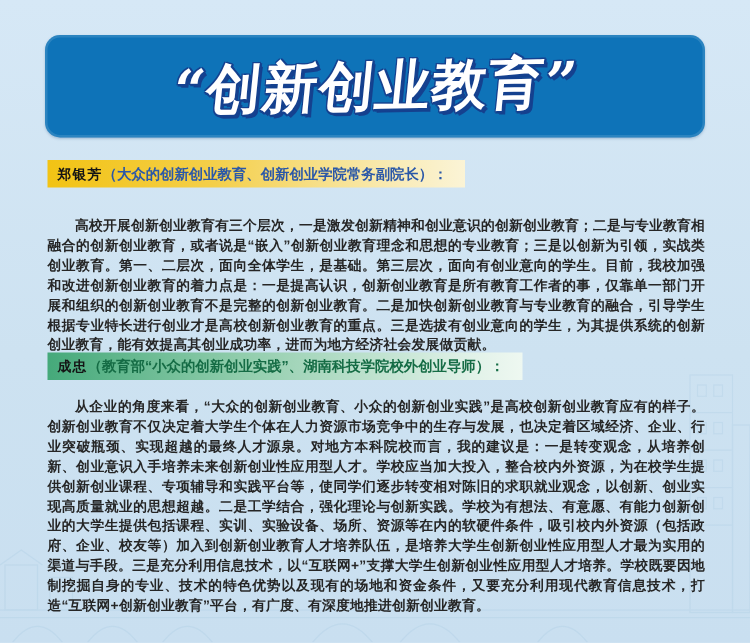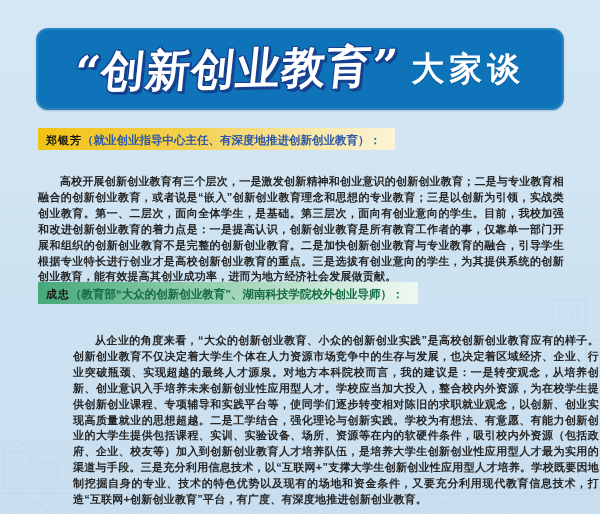--- a/index.html
+++ b/index.html
@@ -52,21 +52,21 @@
   .speaker-role{font-size:11.5px;font-weight:bold;}
   .role-blue{color:#2b58a8;}
   .role-green{color:#156c45;}
   
   .para{
     position:absolute;left:38px;width:526px;
     font-size:11px;line-height:15.9px;font-weight:700;color:#262626;
     text-align:justify;text-indent:2em;letter-spacing:.2px;
   }
   .para1{top:163px;}
-  .para2{top:322px;margin-left:35px;}
+  .para2{top:308px;}
 </style>
 </head>
 <body>
 
 <div class="page">
 
   <svg class="watermark" width="600" height="514" viewBox="0 0 600 514" xmlns="http://www.w3.org/2000/svg">
     <g stroke="#a6c8e0" stroke-width="1" fill="none" opacity=".5">
 
       <rect x="552" y="300" width="34" height="190"></rect>
@@ -94,28 +94,27 @@
       <path d="M430,514 q20,-26 40,0"></path>
 
       <rect x="4" y="452" width="26" height="36"></rect>
       <path d="M0,452 L17,440 L34,452"></path>
       <rect x="40" y="462" width="18" height="26"></rect>
     </g>
   </svg>
 
   <div class="banner">
     <span class="quote">“创新创业教育”</span>
-    <span class="suffix">大家谈</span>
   </div>
 
   <div class="section-label label-yellow">
-    <span class="speaker-name">郑银芳</span><span class="speaker-role role-blue">（就业创业指导中心主任、有深度地推进创新创业教育）：</span>
+    <span class="speaker-name">郑银芳</span><span class="speaker-role role-blue">（大众的创新创业教育、创新创业学院常务副院长）：</span>
   </div>
 
   <p class="para para1">高校开展创新创业教育有三个层次，一是激发创新精神和创业意识的创新创业教育；二是与专业教育相融合的创新创业教育，或者说是“嵌入”创新创业教育理念和思想的专业教育；三是以创新为引领，实战类创业教育。第一、二层次，面向全体学生，是基础。第三层次，面向有创业意向的学生。目前，我校加强和改进创新创业教育的着力点是：一是提高认识，创新创业教育是所有教育工作者的事，仅靠单一部门开展和组织的创新创业教育不是完整的创新创业教育。二是加快创新创业教育与专业教育的融合，引导学生根据专业特长进行创业才是高校创新创业教育的重点。三是选拔有创业意向的学生，为其提供系统的创新创业教育，能有效提高其创业成功率，进而为地方经济社会发展做贡献。</p>
 
   <div class="section-label label-green">
-    <span class="speaker-name">成忠</span><span class="speaker-role role-green">（教育部“大众的创新创业教育”、湖南科技学院校外创业导师）：</span>
+    <span class="speaker-name">成忠</span><span class="speaker-role role-green">（教育部“小众的创新创业实践”、湖南科技学院校外创业导师）：</span>
   </div>
 
   <p class="para para2">从企业的角度来看，“大众的创新创业教育、小众的创新创业实践”是高校创新创业教育应有的样子。创新创业教育不仅决定着大学生个体在人力资源市场竞争中的生存与发展，也决定着区域经济、企业、行业突破瓶颈、实现超越的最终人才源泉。对地方本科院校而言，我的建议是：一是转变观念，从培养创新、创业意识入手培养未来创新创业性应用型人才。学校应当加大投入，整合校内外资源，为在校学生提供创新创业课程、专项辅导和实践平台等，使同学们逐步转变相对陈旧的求职就业观念，以创新、创业实现高质量就业的思想超越。二是工学结合，强化理论与创新实践。学校为有想法、有意愿、有能力创新创业的大学生提供包括课程、实训、实验设备、场所、资源等在内的软硬件条件，吸引校内外资源（包括政府、企业、校友等）加入到创新创业教育人才培养队伍，是培养大学生创新创业性应用型人才最为实用的渠道与手段。三是充分利用信息技术，以“互联网+”支撑大学生创新创业性应用型人才培养。学校既要因地制挖掘自身的专业、技术的特色优势以及现有的场地和资金条件，又要充分利用现代教育信息技术，打造“互联网+创新创业教育”平台，有广度、有深度地推进创新创业教育。</p>
 
 </div>
 
 </body></html>

